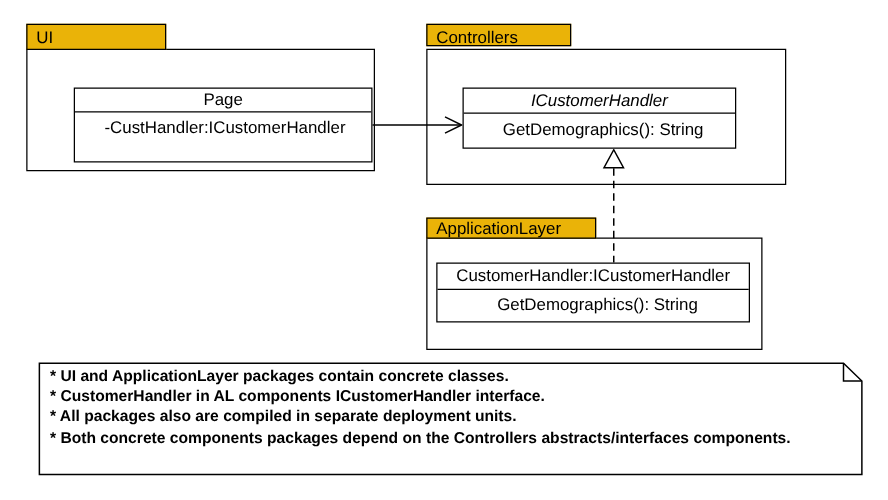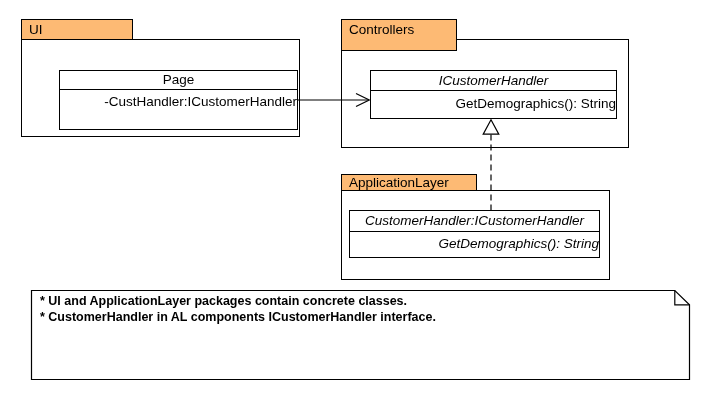--- a/index.html
+++ b/index.html
@@ -11,21 +11,21 @@
     font-family: "Liberation Sans", "DejaVu Sans", sans-serif;
     color: #000000;
     overflow: hidden;
   }
   .abs { position: absolute; box-sizing: border-box; }
   svg.layer { position: absolute; left: 0; top: 0; width: 710px; height: 400px; }
 
   
   .pkg-tab {
     border: 1px solid #000;
-    background: #fdba74;
+    background: #eab308;
     z-index: 3;
     font-size: 13.5px;
     padding-left: 7px;
     white-space: nowrap;
     overflow: hidden;
   }
   .pkg-body {
     border: 1px solid #000;
     background: #fff;
     z-index: 1;
@@ -44,21 +44,21 @@
     border-bottom: 1px solid #000;
     text-align: center;
     white-space: nowrap;
     overflow: hidden;
     box-sizing: border-box;
   }
   .cls-title.italic { font-style: italic; }
   .cls-member {
     white-space: nowrap;
     overflow: hidden;
-    text-align: right;
+    text-align: center;
   }
 
   
   .note-text {
     z-index: 4;
     font-size: 12.5px;
     line-height: 16.2px;
     white-space: nowrap;
     font-weight: bold;
   }
@@ -84,38 +84,40 @@
   <div class="abs pkg-tab" style="left:21px; top:19px; width:112px; height:21px; line-height:20px;">
     <span>UI</span>
   </div>
   <div class="abs pkg-body" style="left:21px; top:39px; width:279px; height:98px;"></div>
 
   <div class="abs cls" style="left:59px; top:70px; width:239px; height:60px;">
     <div class="cls-title" style="height:19px; line-height:18px;">Page</div>
     <div class="cls-member" style="padding:4px 0 0 3px;">-CustHandler:ICustomerHandler</div>
   </div>
 
-  <div class="abs pkg-tab" style="left:341px; top:19px; width:116px; height:32px; line-height:20px;">
+  <div class="abs pkg-tab" style="left:341px; top:19px; width:116px; height:18px; line-height:20px;">
     <span>Controllers</span>
   </div>
   <div class="abs pkg-body" style="left:341px; top:39px; width:288px; height:109px;"></div>
 
-  <div class="abs cls" style="left:370px; top:70px; width:247px; height:49px;">
+  <div class="abs cls" style="left:370px; top:70px; width:219px; height:49px;">
     <div class="cls-title italic" style="height:20px; line-height:19px;">ICustomerHandler</div>
     <div class="cls-member" style="padding:5px 0 0 6px;">GetDemographics(): String</div>
   </div>
 
   <div class="abs pkg-tab" style="left:341px; top:174px; width:136px; height:17px; line-height:16px;">
     <span>ApplicationLayer</span>
   </div>
   <div class="abs pkg-body" style="left:341px; top:190px; width:269px; height:90px;"></div>
 
-  <div class="abs cls" style="left:349px; top:210px; width:251px; height:48px;font-style:italic;">
+  <div class="abs cls" style="left:349px; top:210px; width:251px; height:48px;">
     <div class="cls-title" style="height:21px; line-height:20px;">CustomerHandler:ICustomerHandler</div>
     <div class="cls-member" style="padding:4px 0 0 7px;">GetDemographics(): String</div>
   </div>
 
   <div class="abs note-text" style="left:40px; top:293px; width:642px;">
     <div>* UI and ApplicationLayer packages contain concrete classes.</div>
     <div>* CustomerHandler in AL components ICustomerHandler interface.</div>
+    <div>* All packages also are compiled in separate deployment units.</div>
+    <div>* Both concrete components packages depend on the Controllers abstracts/interfaces components.</div>
   </div>
 
 </div>
 
 </body></html>

